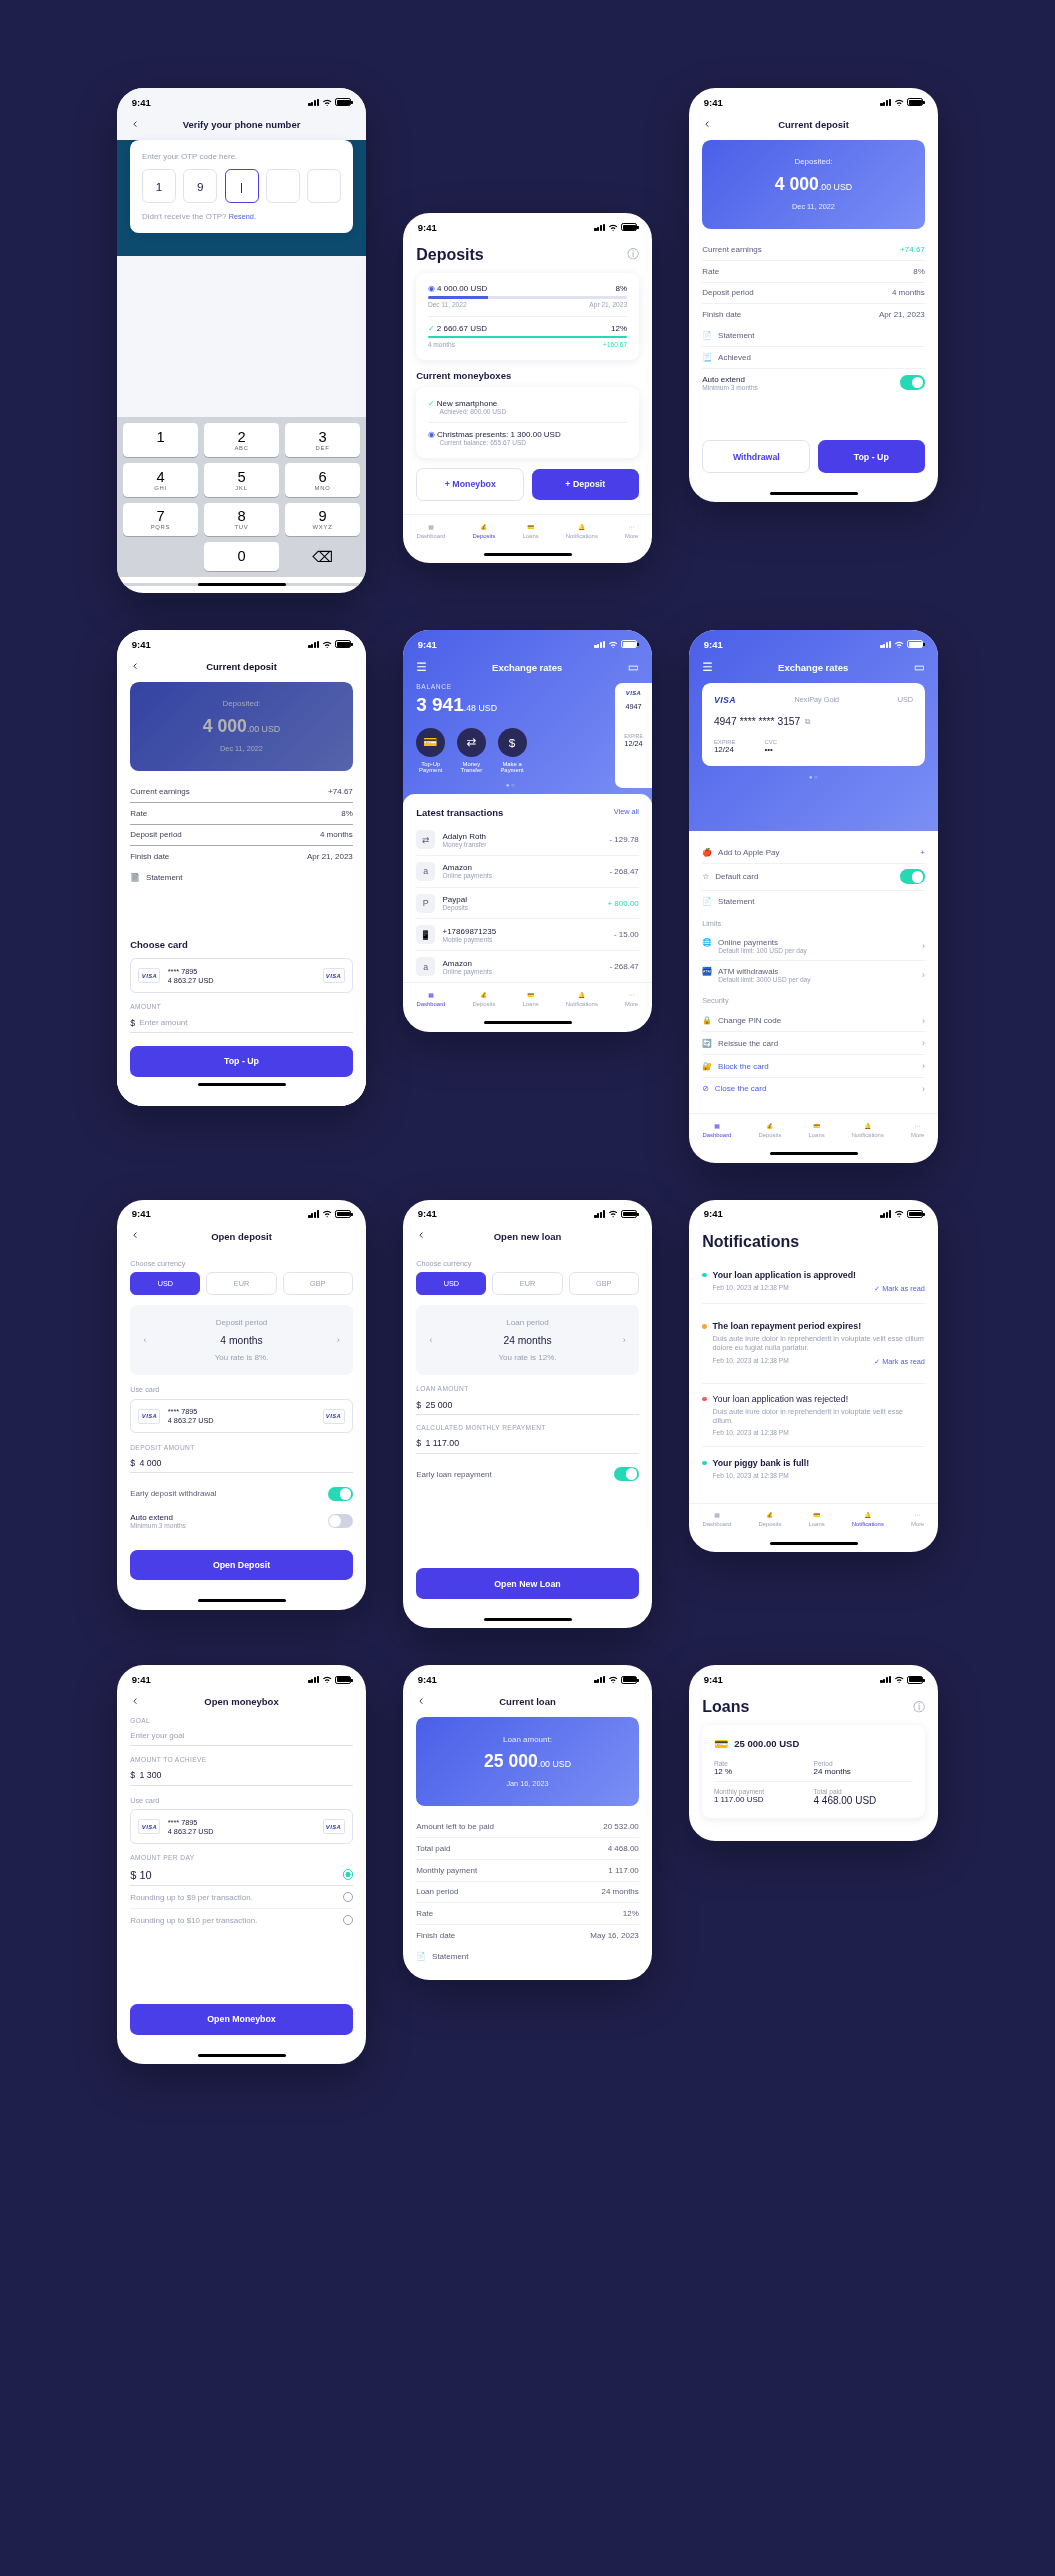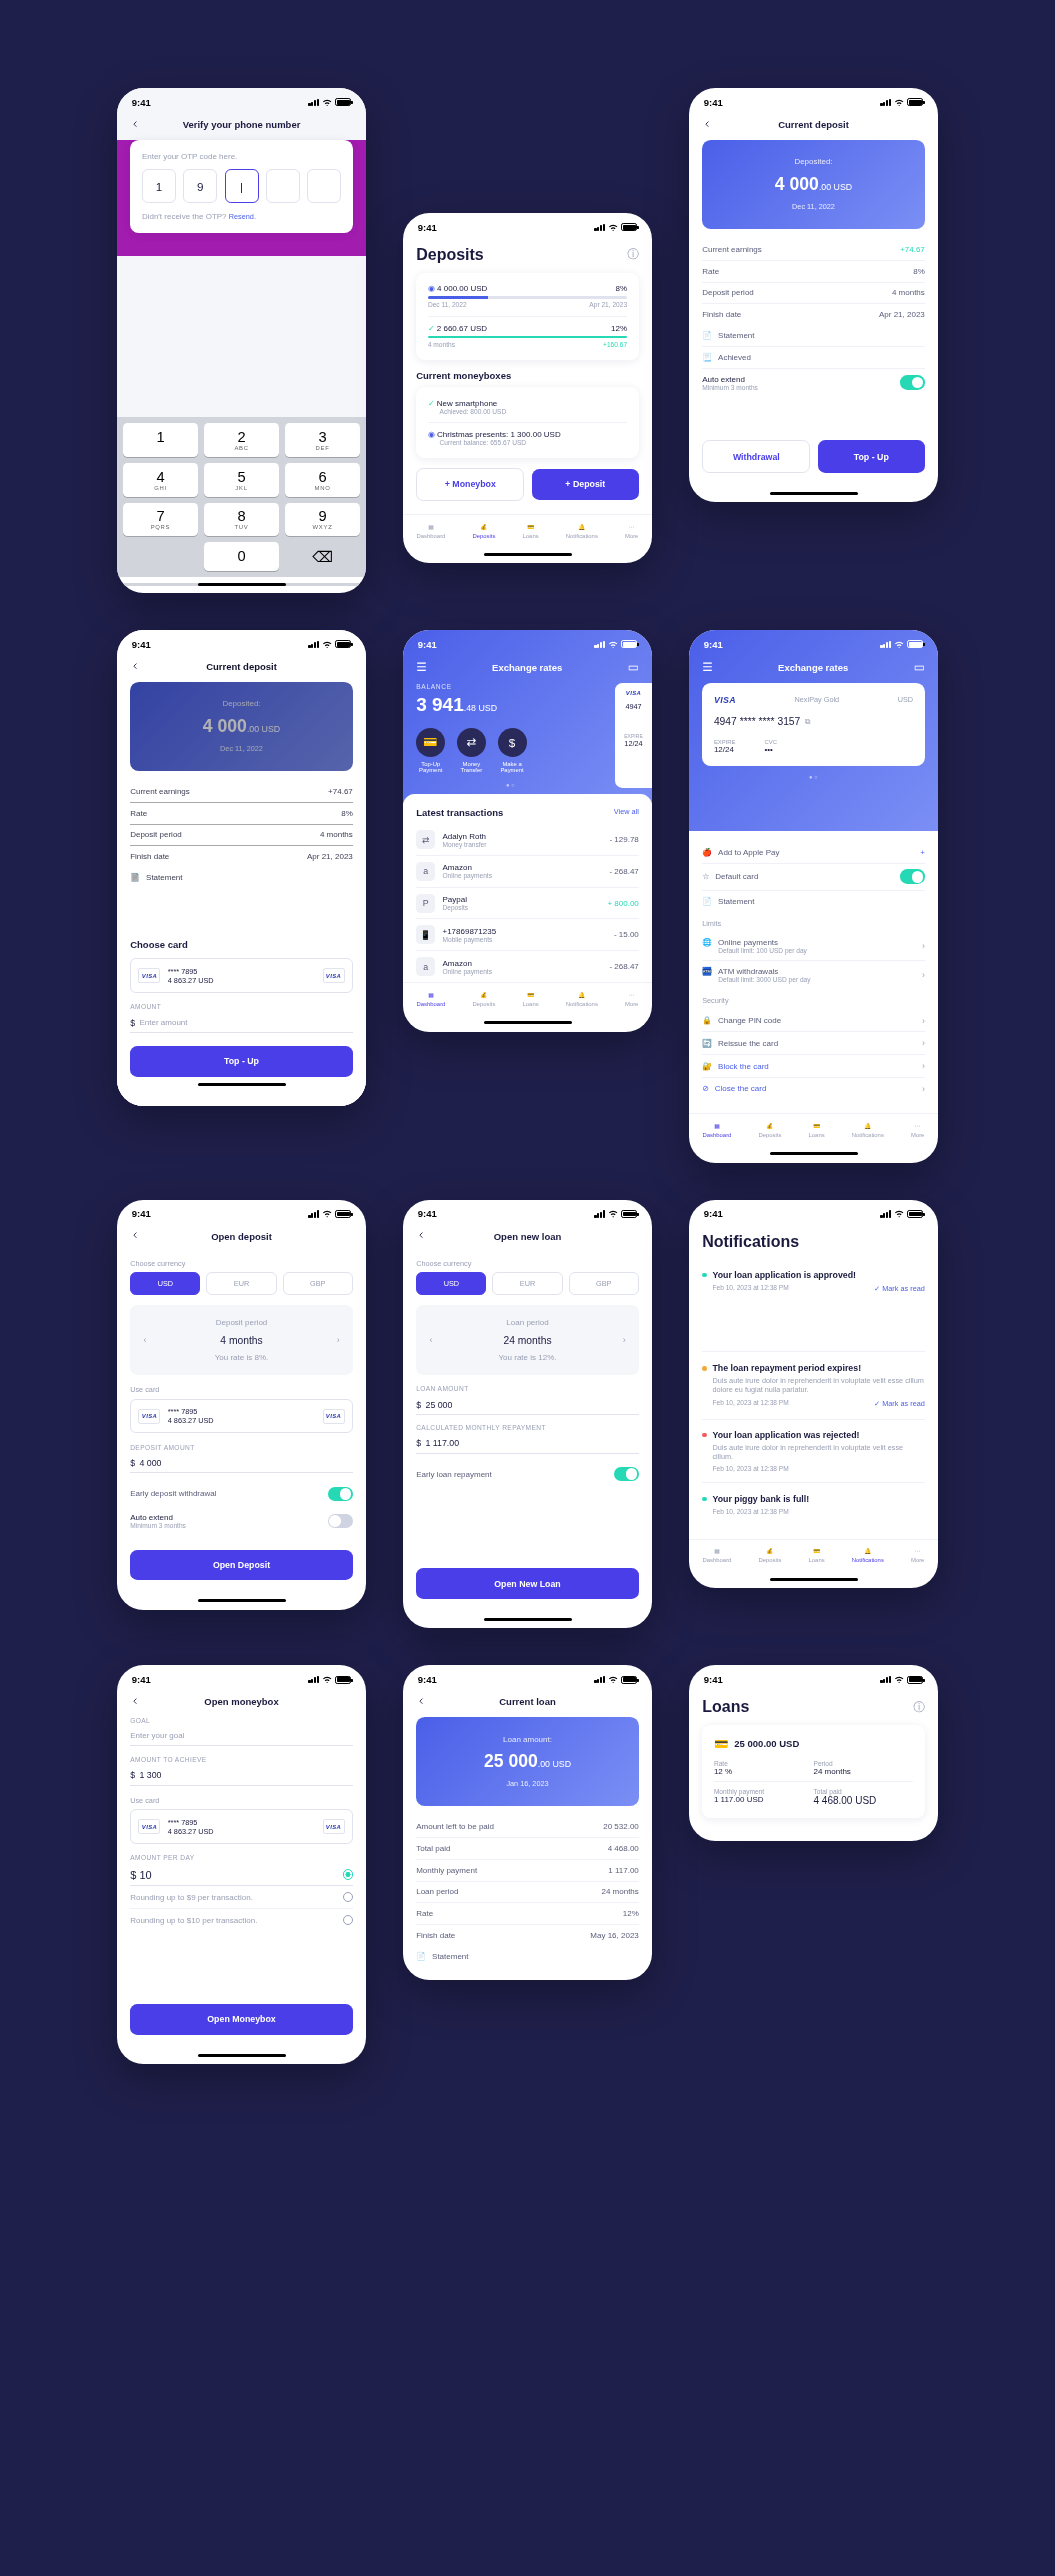--- a/index.html
+++ b/index.html
@@ -86,21 +86,21 @@
           </div>
         </div>
       </div>
   <div class="header" style="background:#F5F6FA">
         <div class="back"><svg viewBox="0 0 24 24">
             <path d="M15 18l-6-6 6-6" stroke="#1a1a3f" stroke-width="2" fill="none"></path>
           </svg></div>
         <div class="title">Verify your phone number</div>
         <div style="width:14.7px"></div>
       </div>
-  <div style="background:#a21caf; padding:0 13.2px 13.2px;">
+  <div style="background:#0c4a6e; padding:0 13.2px 13.2px;">
     <div class="card">
       <div class="muted">Enter your OTP code here.</div>
       <div class="otp-boxes" id="otp-boxes">
             <div class="otp-box">1</div>
             <div class="otp-box">9</div>
             <div class="otp-box active">|</div>
             <div class="otp-box"></div>
             <div class="otp-box"></div>
           </div>
       <div style="font-size:7.3px"><span class="muted">Didn't receive the OTP? </span><span class="link">Resend.</span></div>
@@ -845,38 +845,38 @@
             <span class="dot" style="background:#25D9B5;margin-top:2.9px"></span>
             <div style="flex:1">
               <div style="font-size:8.8px;font-weight:600;color:#1a1a3f">Your loan application is approved!</div>
               <div style="display:flex;justify-content:space-between;margin-top:4.4px">
                 <span style="font-size:6.6px;color:#9aa0b5">Feb 10, 2023 at 12:38 PM</span>
                 <span class="link">✓ Mark as read</span>
               </div>
             </div>
           </div>
         </div>
-        <div style="padding: 11px 0px; border-top: 0.7px solid rgb(240, 241, 246); margin-top: 48px;">
+        <div style="padding: 17px 0px; border-top: 0.7px solid rgb(240, 241, 246);">
           <div style="display:flex;align-items:flex-start">
             <span class="dot" style="background:#F2A93C;margin-top:2.9px"></span>
             <div style="flex:1">
               <div style="font-size:8.8px;font-weight:600;color:#1a1a3f">The loan repayment period expires!</div>
               <div style="font-size:7.3px;color:#9aa0b5;margin-top:2.9px">Duis aute irure dolor in reprehenderit in voluptate velit esse cillum dolore eu fugiat nulla pariatur.</div>
               <div style="display:flex;justify-content:space-between;margin-top:4.4px">
                 <span style="font-size:6.6px;color:#9aa0b5">Feb 10, 2023 at 12:38 PM</span>
                 <span class="link">✓ Mark as read</span>
               </div>
             </div>
           </div>
         </div>
         <div style="padding: 10.3px 0px; border-top: 0.7px solid rgb(240, 241, 246);">
           <div style="display:flex;align-items:flex-start">
             <span class="dot" style="background:#F25C5C;margin-top:2.9px"></span>
             <div style="flex:1">
-              <div style="font-size:8.8px;font-weight:700;color:#1a1a3f">Your loan application was rejected!</div>
+              <div style="font-size:8.8px;font-weight:400;color:#1a1a3f">Your loan application was rejected!</div>
               <div style="font-size:7.3px;color:#9aa0b5;margin-top:2.9px">Duis aute irure dolor in reprehenderit in voluptate velit esse cillum.</div>
               <div style="display:flex;justify-content:space-between;margin-top:4.4px">
                 <span style="font-size:6.6px;color:#9aa0b5">Feb 10, 2023 at 12:38 PM</span>
               </div>
             </div>
           </div>
         </div>
         <div style="padding: 10.3px 0px; border-top: 0.7px solid rgb(240, 241, 246);">
           <div style="display:flex;align-items:flex-start">
             <span class="dot" style="background:#25D9B5;margin-top:2.9px"></span>

